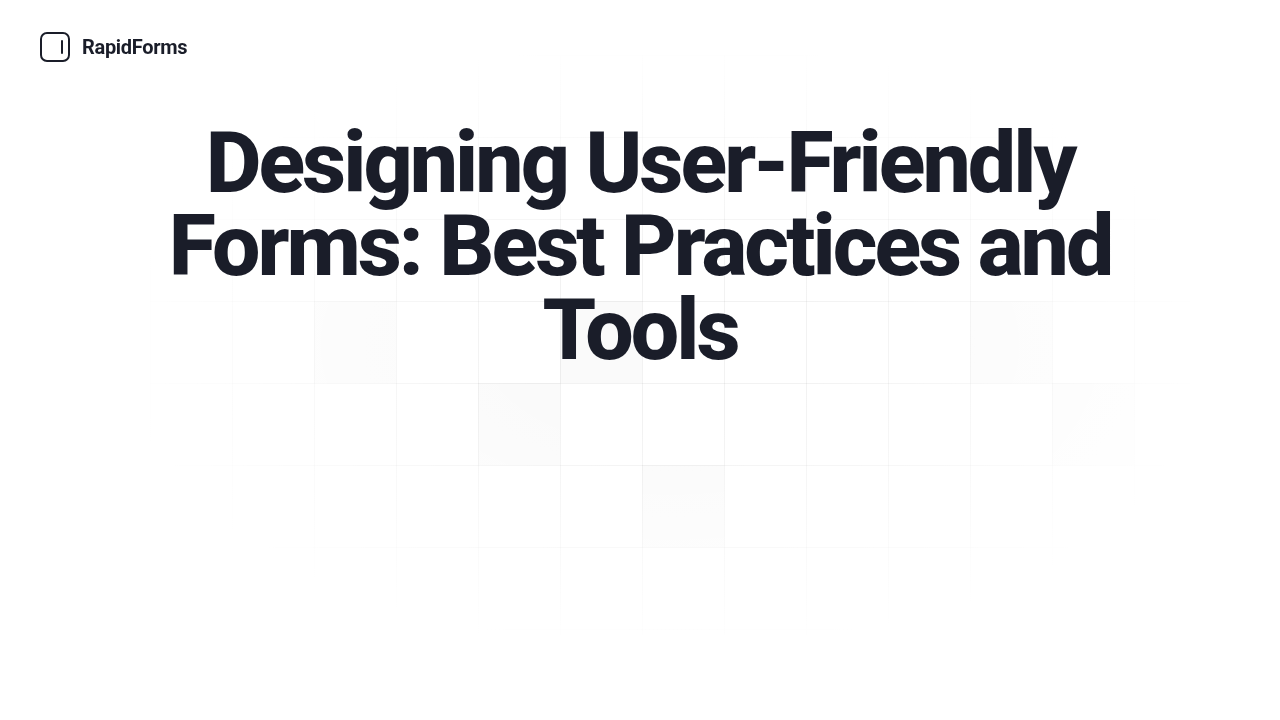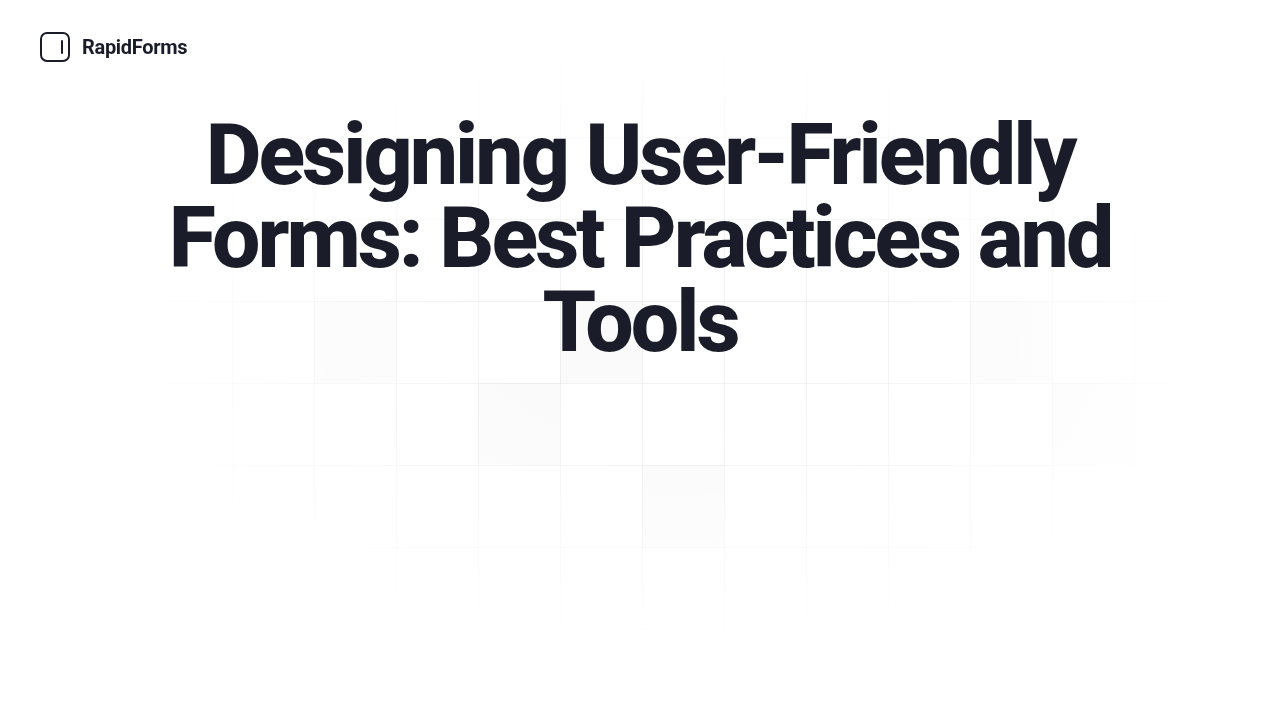--- a/index.html
+++ b/index.html
@@ -80,21 +80,21 @@
     
     .shade-block {
       position: absolute;
       background: rgba(0,0,0,0.02);
       width: 82px;
       height: 82px;
     }
     
     .content {
       position: absolute;
-      top: 113px;
+      top: 121px;
       left: 50%;
       transform: translateX(-50%);
       width: 1040px;
       text-align: center;
       z-index: 5;
     }
     
     .page-title {
       font-size: 86px;
       font-weight: 800;

